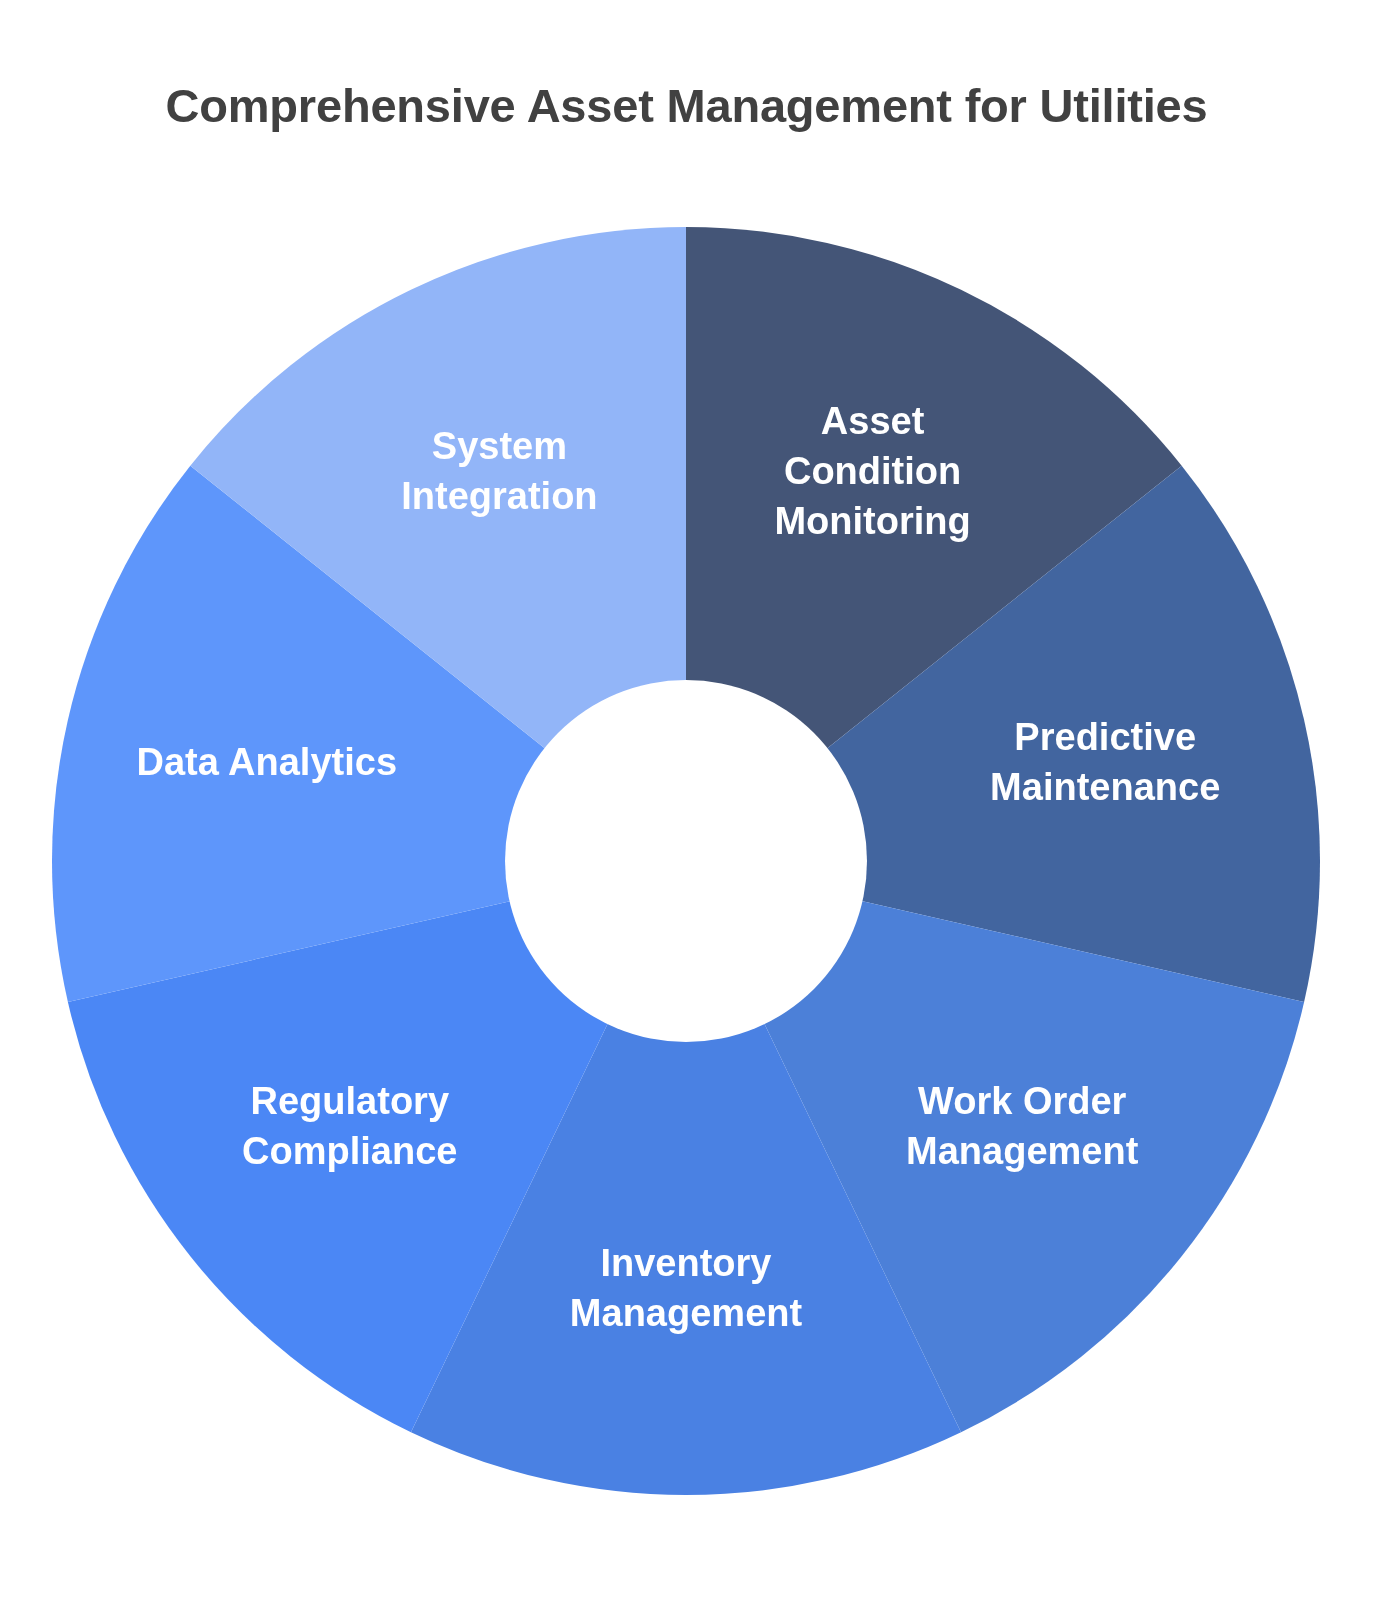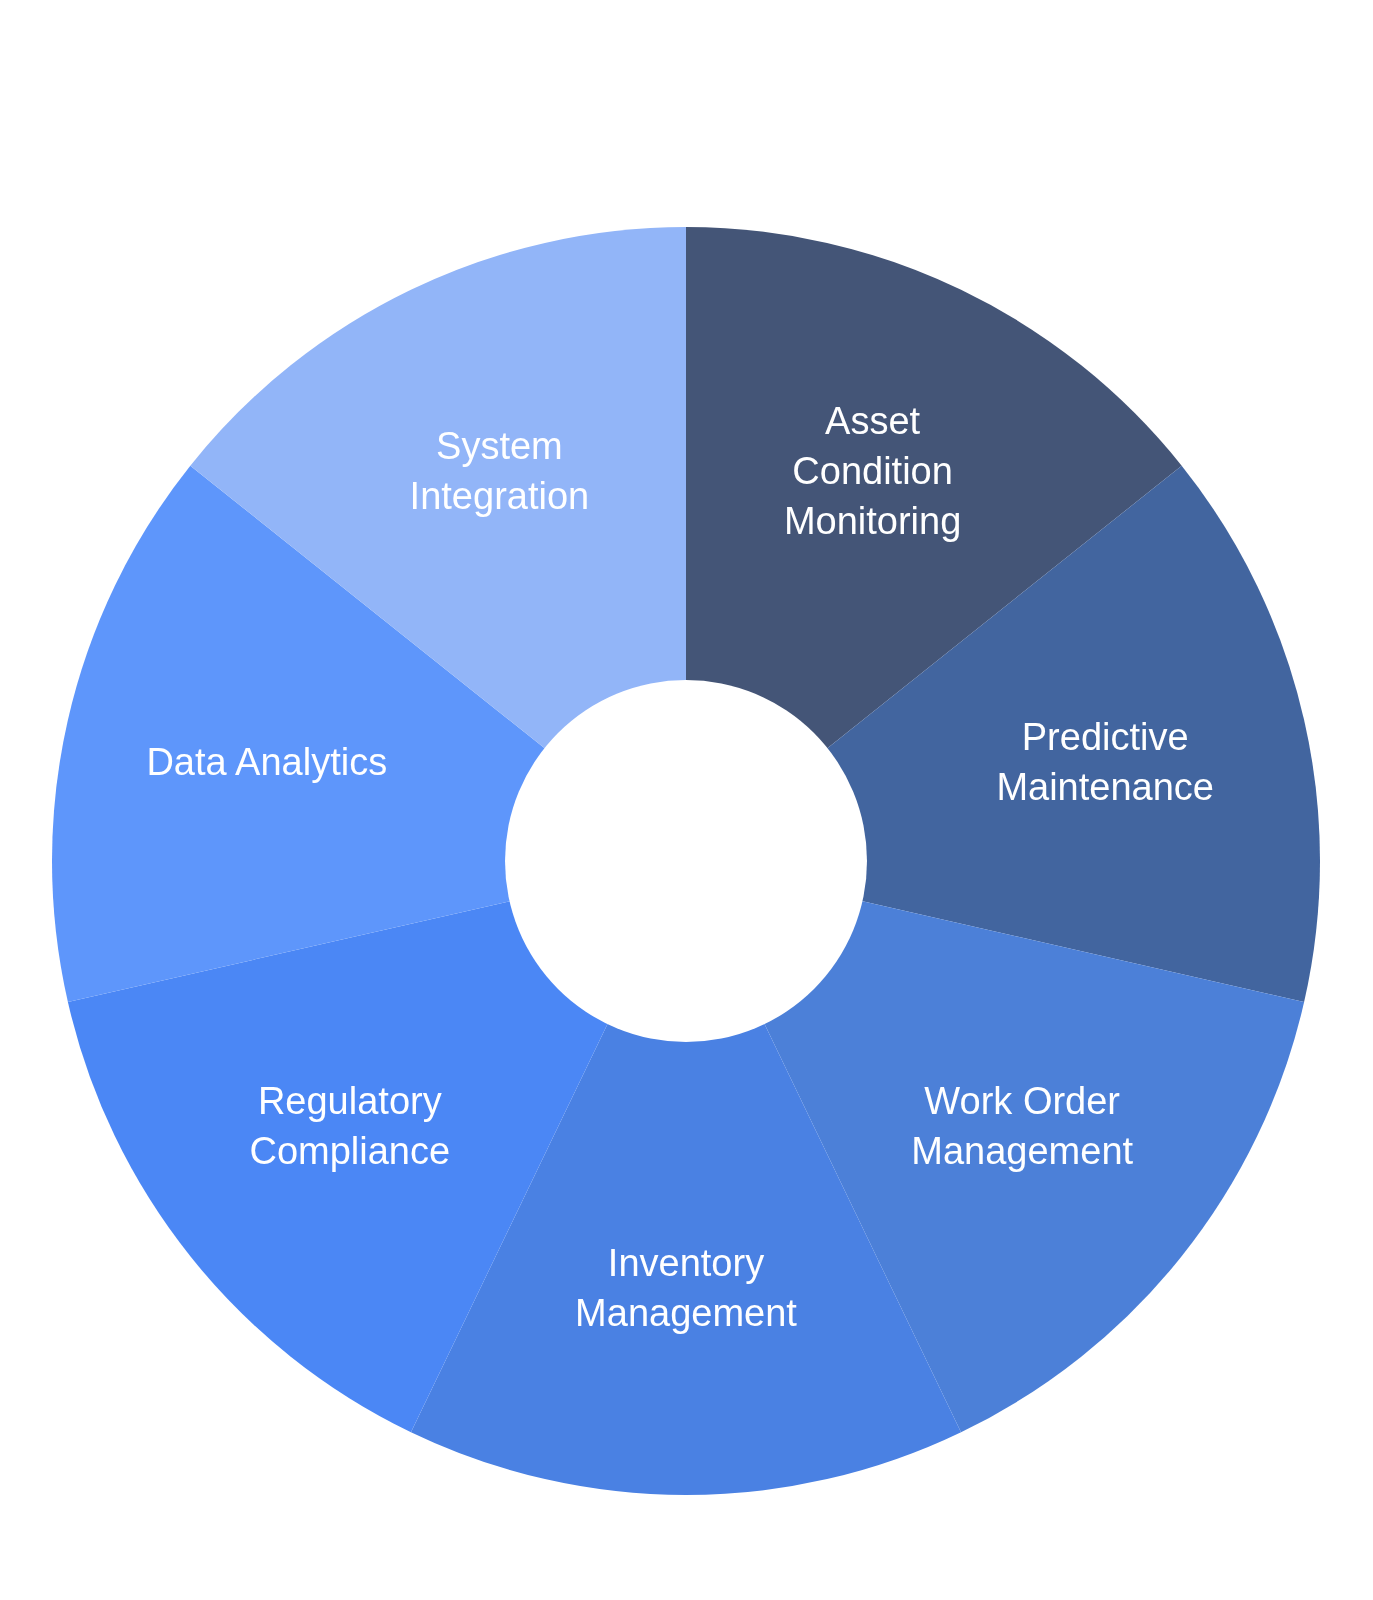--- a/index.html
+++ b/index.html
@@ -31,39 +31,41 @@
     color: #414141;
     letter-spacing: -0.2px;
     white-space: nowrap;
   }
   .donut-wrap {
     position: absolute;
     left: 0;
     top: 0;
     width: 1373px;
     height: 1600px;
+    font-weight: bold;
   }
   svg.donut {
     display: block;
     width: 1373px;
     height: 1600px;
   }
   .slice-label {
     font-family: "Liberation Sans", sans-serif;
     font-size: 38px;
     fill: #ffffff;
     text-anchor: middle;
     dominant-baseline: middle;
   }
 </style>
 </head>
 <body>
 
 <div class="page">
 
+  <div class="chart-title">Comprehensive Asset Management for Utilities</div>
 
   <div class="donut-wrap">
     <svg class="donut" viewBox="0 0 1373 1600" xmlns="http://www.w3.org/2000/svg">
       <g id="slices-group">
           <path d="M 686 861 L 686.00 227.00 A 634 634 0 0 1 1181.69 465.72 Z" fill="#445577"></path>
           <path d="M 686 861 L 1181.69 465.72 A 634 634 0 0 1 1304.10 1002.11 Z" fill="#42659F"></path>
           <path d="M 686 861 L 1304.10 1002.11 A 634 634 0 0 1 961.04 1432.23 Z" fill="#4C80D8"></path>
           <path d="M 686 861 L 961.04 1432.23 A 634 634 0 0 1 410.96 1432.23 Z" fill="#4A81E3"></path>
           <path d="M 686 861 L 410.96 1432.23 A 634 634 0 0 1 67.90 1002.11 Z" fill="#4B87F5"></path>
           <path d="M 686 861 L 67.90 1002.11 A 634 634 0 0 1 190.31 465.72 Z" fill="#5E96FB"></path>

